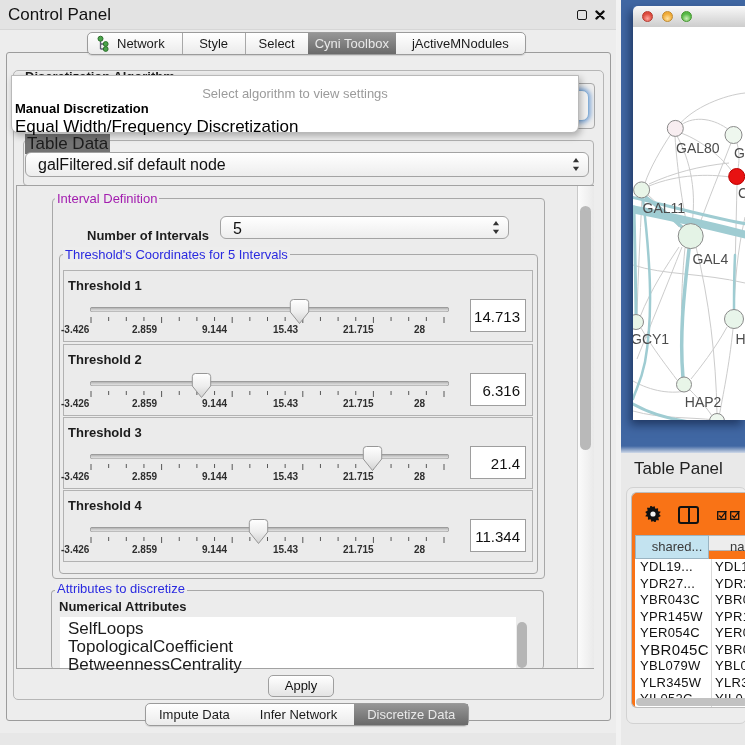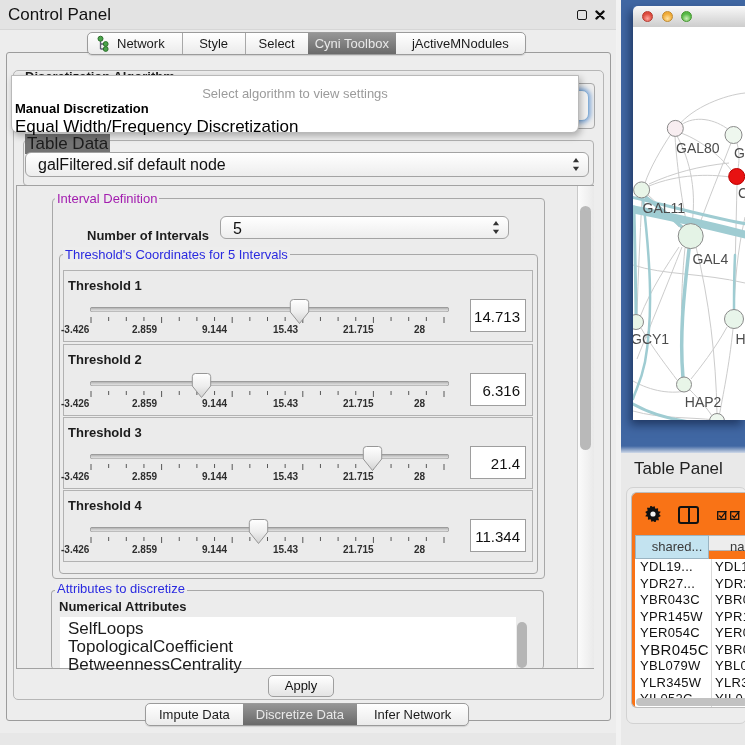--- a/index.html
+++ b/index.html
@@ -248,22 +248,22 @@
 <div class="vbox" style="top:519px">11.344</div>
 <div class="grp" style="left:51px;top:590px;width:491px;height:78px;border-bottom:none;"></div>
 <div class="grp-title" style="left:55px;top:581px;color:#2a2ae0;">Attributes to discretize</div>
 <div class="abs bold13" style="left:59px;top:599px;">Numerical Attributes</div>
 <div class="abs" style="left:60px;top:617px;width:456px;height:51px;background:#fff;"></div>
 <div class="abs lbl13" style="left:68px;top:620px;line-height:18px;">SelfLoops<br>TopologicalCoefficient<br>BetweennessCentrality</div>
 <div class="abs" style="left:517px;top:622px;width:10px;height:46px;border-radius:5px;background:#b5b5b5;"></div>
 <div class="abs" style="left:268px;top:675px;width:66px;height:22px;border-radius:5px;background:linear-gradient(#ffffff,#e4e4e4);border:1px solid #9f9f9f;box-sizing:border-box;font-size:13px;color:#111;text-align:center;line-height:20px;">Apply</div>
 <div class="seg" style="left:145px;top:703px;">
 <div class="it">Impute Data</div>
+<div class="it" style="padding:0 17px;">Infer Network</div>
 <div class="it sel">Discretize Data</div>
-<div class="it" style="padding:0 17px;">Infer Network</div>
 </div>
 <div class="abs" style="left:0;top:733px;width:616px;height:12px;background:#e7e7e7;"></div>
 <div class="abs" style="left:11px;top:75px;width:568px;height:58px;background:#fff;border:1px solid #b9b9b9;border-radius:0 0 7px 7px;box-shadow:2px 3px 7px rgba(0,0,0,0.28);z-index:10;box-sizing:border-box;"></div>
 <div class="abs" style="left:11px;top:86px;width:568px;text-align:center;font-size:13px;color:#9b9b9b;z-index:11;">Select algorithm to view settings</div>
 <div class="abs bold13" style="left:15px;top:101px;z-index:11;color:#000;">Manual Discretization</div>
 <div class="abs lbl13" style="left:15px;top:117px;z-index:11;color:#000;">Equal Width/Frequency Discretization</div>
 <div class="abs" style="left:621px;top:0;width:124px;height:453px;background:#4067a3;"></div>
 <div class="abs" style="left:621px;top:446px;width:124px;height:7px;background:linear-gradient(rgba(255,255,255,0),rgba(255,255,255,0.75));"></div>
 <div class="abs" style="left:633px;top:6px;width:112px;height:414px;box-shadow:-3px 5px 9px rgba(8,20,50,0.55);"></div>
 <div class="abs" style="left:633px;top:6px;width:112px;height:21px;background:linear-gradient(#f9f9f9,#cdcdcd);border-bottom:1px solid #999;border-top-left-radius:5px;"></div>

